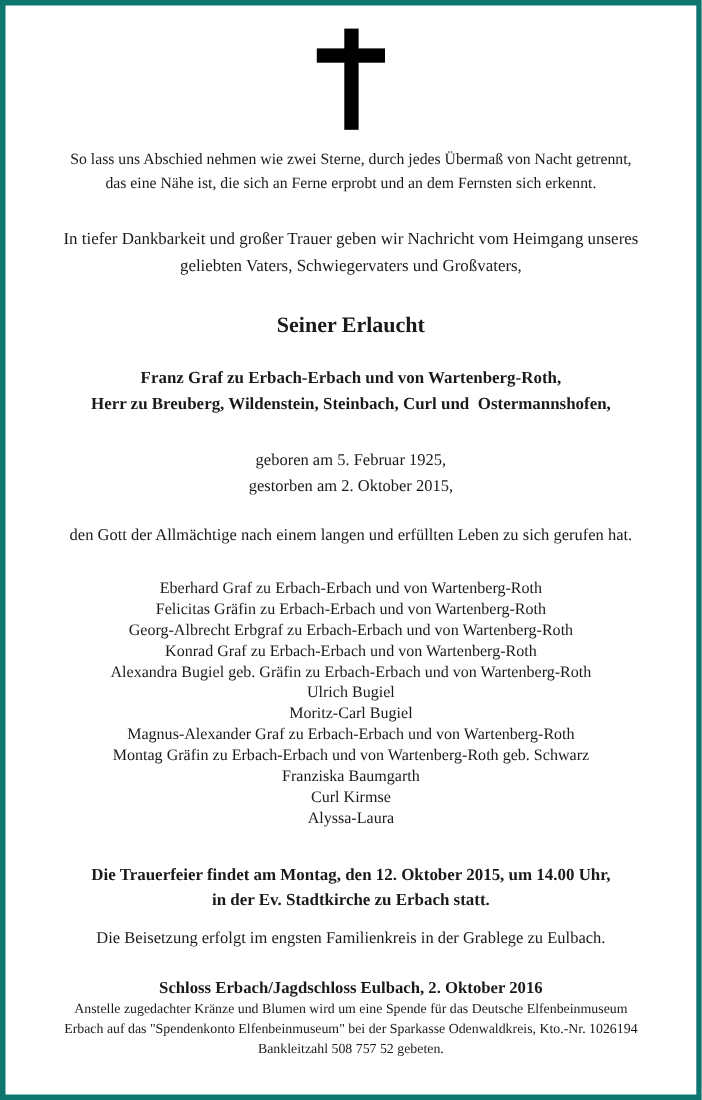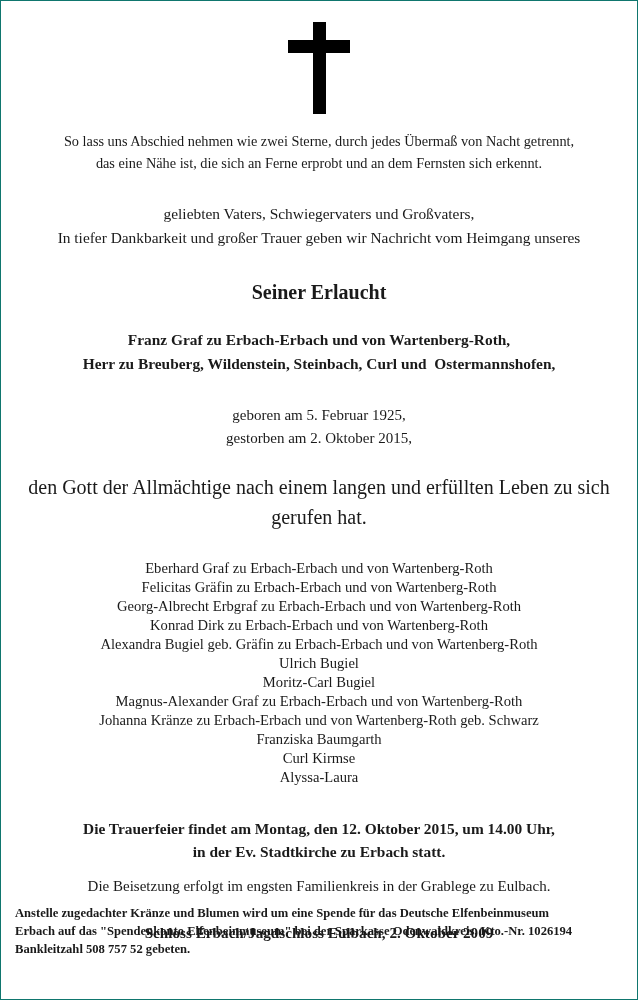--- a/index.html
+++ b/index.html
@@ -10,21 +10,21 @@
   body {
     font-family: "Liberation Serif", "DejaVu Serif", serif;
     color: #1a1a1a;
   }
   .notice {
     position: relative;
     width: 638px;
     height: 1000px;
     box-sizing: border-box;
     background: #ffffff;
-    border: 1px solid #0f766e;
+    border: 5px solid #0f766e;
     overflow: hidden;
   }
   .inner {
     padding: 0 14px;
     height: 100%;
     box-sizing: border-box;
   }
 
   
   .cross-wrap {
@@ -79,21 +79,21 @@
     line-height: 1.55;
     white-space: pre-wrap;
   }
   .dates {
     margin-top: 28px;
     font-size: 15px;
     line-height: 1.55;
   }
   .called {
     margin-top: 22px;
-    font-size: 20px;
+    font-size: 15px;
     line-height: 1.5;
   }
   .survivors {
     margin-top: 27px;
     font-size: 14.6px;
     line-height: 1.30;
   }
   .survivors .n { display: block; }
   .service {
     margin-top: 30px;
@@ -114,22 +114,21 @@
   }
 
   
   .footer {
     position: absolute;
     left: 14px;
     right: 14px;
     top: 904px;
     font-size: 12.6px;
     line-height: 1.42;
-    text-align: left;
-    font-weight: bold;
+    text-align: center;
   }
 </style>
 </head>
 <body>
 
 <div class="notice">
   <div class="inner">
 
     <div class="cross-wrap">
       <div class="cross">
@@ -137,57 +136,57 @@
         <span class="bar-h"></span>
       </div>
     </div>
 
     <div class="epitaph center">
       <div>So lass uns Abschied nehmen wie zwei Sterne, durch jedes Übermaß von Nacht getrennt,</div>
       <div>das eine Nähe ist, die sich an Ferne erprobt und an dem Fernsten sich erkennt.</div>
     </div>
 
     <div class="announce center">
+      <div>In tiefer Dankbarkeit und großer Trauer geben wir Nachricht vom Heimgang unseres</div>
       <div>geliebten Vaters, Schwiegervaters und Großvaters,</div>
-      <div>In tiefer Dankbarkeit und großer Trauer geben wir Nachricht vom Heimgang unseres</div>
     </div>
 
     <div class="honorific center">Seiner Erlaucht</div>
 
     <div class="full-name center">Franz Graf zu Erbach-Erbach und von Wartenberg-Roth,
 Herr zu Breuberg, Wildenstein, Steinbach, Curl und  Ostermannshofen,</div>
 
     <div class="dates center">
       <div>geboren am 5. Februar 1925,</div>
       <div>gestorben am 2. Oktober 2015,</div>
     </div>
 
     <div class="called center">den Gott der Allmächtige nach einem langen und erfüllten Leben zu sich gerufen hat.</div>
 
     <div class="survivors center">
       <span class="n">Eberhard Graf zu Erbach-Erbach und von Wartenberg-Roth</span>
       <span class="n">Felicitas Gräfin zu Erbach-Erbach und von Wartenberg-Roth</span>
       <span class="n">Georg-Albrecht Erbgraf zu Erbach-Erbach und von Wartenberg-Roth</span>
-      <span class="n">Konrad Dirk zu Erbach-Erbach und von Wartenberg-Roth</span>
+      <span class="n">Konrad Graf zu Erbach-Erbach und von Wartenberg-Roth</span>
       <span class="n">Alexandra Bugiel geb. Gräfin zu Erbach-Erbach und von Wartenberg-Roth</span>
       <span class="n">Ulrich Bugiel</span>
       <span class="n">Moritz-Carl Bugiel</span>
       <span class="n">Magnus-Alexander Graf zu Erbach-Erbach und von Wartenberg-Roth</span>
-      <span class="n">Johanna Kränze zu Erbach-Erbach und von Wartenberg-Roth geb. Schwarz</span>
+      <span class="n">Montag Gräfin zu Erbach-Erbach und von Wartenberg-Roth geb. Schwarz</span>
       <span class="n">Franziska Baumgarth</span>
       <span class="n">Curl Kirmse</span>
       <span class="n">Alyssa-Laura</span>
     </div>
 
     <div class="service center">Die Trauerfeier findet am Montag, den 12. Oktober 2015, um 14.00 Uhr,
 in der Ev. Stadtkirche zu Erbach statt.</div>
 
     <div class="burial center">Die Beisetzung erfolgt im engsten Familienkreis in der Grablege zu Eulbach.</div>
 
-    <div class="place-date center">Schloss Erbach/Jagdschloss Eulbach, 2. Oktober 2009</div>
+    <div class="place-date center">Schloss Erbach/Jagdschloss Eulbach, 2. Oktober 2016</div>
 
   </div>
 
   <div class="footer">
     <div>Anstelle zugedachter Kränze und Blumen wird um eine Spende für das Deutsche Elfenbeinmuseum</div>
     <div>Erbach auf das "Spendenkonto Elfenbeinmuseum" bei der Sparkasse Odenwaldkreis, Kto.-Nr. 1026194</div>
     <div>Bankleitzahl 508 757 52 gebeten.</div>
   </div>
 </div>
 

